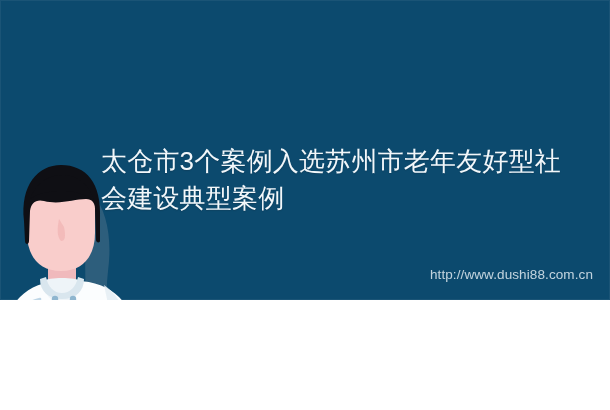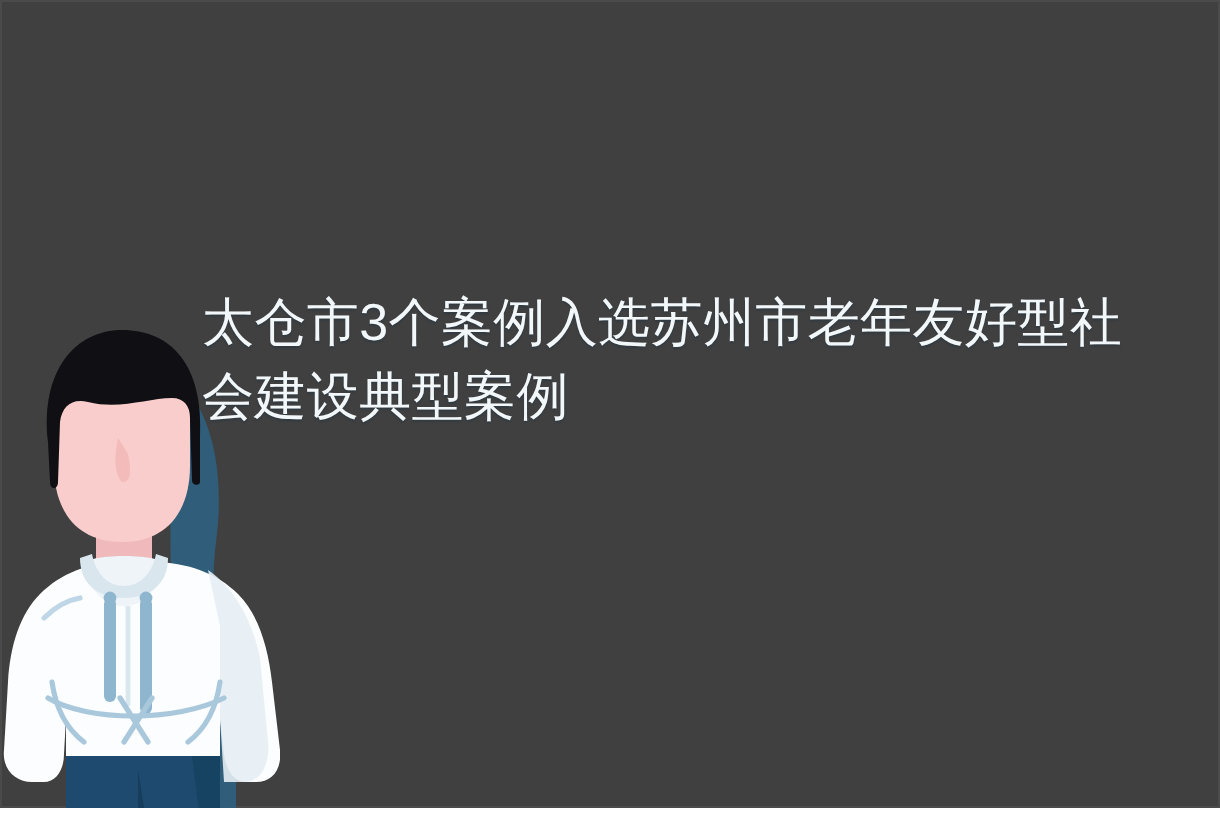--- a/index.html
+++ b/index.html
@@ -8,23 +8,23 @@
     padding: 0;
     background: #ffffff;
   }
   body {
     font-family: "Liberation Sans", sans-serif;
   }
 
   .banner {
     position: relative;
     width: 610px;
-    height: 404px;
+    height: 300px;
     overflow: hidden;
-    background: #404040;
+    background: #0c4a6e;
     box-sizing: border-box;
   }
 
   
   .banner-rim {
     position: absolute;
     inset: 0;
     border: 1px solid rgba(255,255,255,0.06);
     box-sizing: border-box;
     pointer-events: none;
@@ -157,14 +157,15 @@
         <path d="M33 215 L110 215 L110 247 L33 247 Z" fill="#1d4a6e"></path>
         <path d="M69 222 L73 247 L69 247 Z" fill="#163d5c"></path>
         <path d="M96 215 L110 215 L110 247 L100 247 Z" fill="#16415f" opacity="0.8"></path>
       </g>
 
     </svg>
   </div>
 
   <div class="headline">太仓市3个案例入选苏州市老年友好型社会建设典型案例</div>
 
+  <div class="watermark">http://www.dushi88.com.cn</div>
 
 </div>
 
 </body></html>

